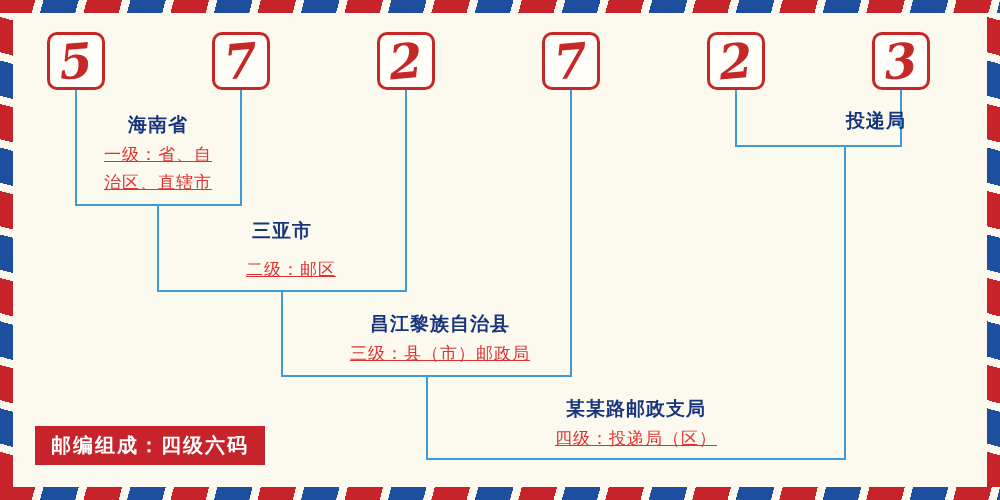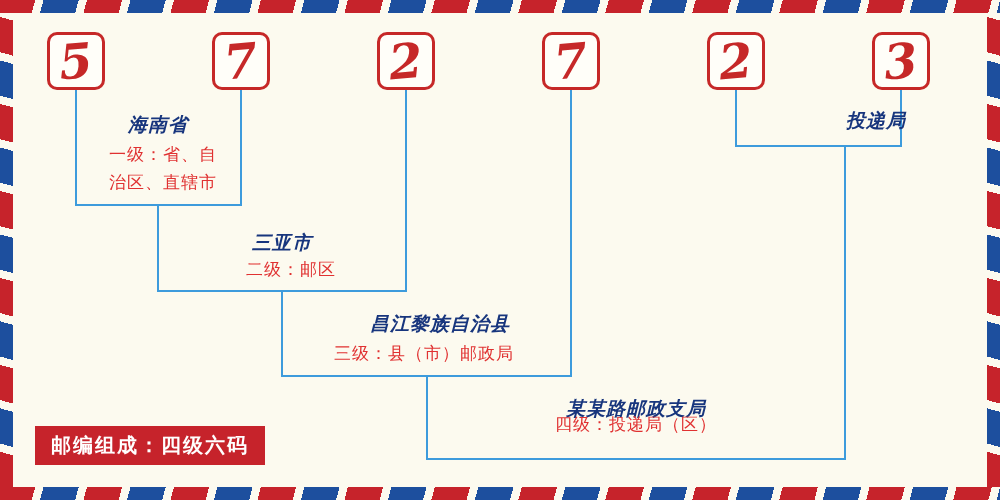--- a/index.html
+++ b/index.html
@@ -49,27 +49,27 @@
   
   .line { position: absolute; background: var(--line-blue, #3d9bdc); }
   .vl { width: 2px; }
   .hl { height: 2px; }
 
   
   .name {
     position: absolute; transform: translateX(-50%);
     color: var(--name-blue, #17357d);
     font-weight: bold; font-size: 19px;
-    white-space: nowrap; letter-spacing: 1px; font-style: italic;
+    white-space: nowrap; letter-spacing: 1px;
   }
   .desc {
     position: absolute; transform: translateX(-50%);
     color: var(--desc-red, #e03131);
     font-size: 17px; white-space: nowrap;
-    text-align: right; letter-spacing: 1px;
+    text-align: center; letter-spacing: 1px; text-decoration: underline;
   }
   .desc.wrap { white-space: normal; width: 118px; line-height: 1.65; }
 
   .badge {
     position: absolute; left: 35px; top: 426px;
     background: var(--badge-bg, #c6232b);
     color: #ffffff; font-size: 20px; font-weight: bold;
     padding: 6px 16px; letter-spacing: 2px;
   }
 </style>
@@ -116,24 +116,24 @@
 <div class="line hl" style="left:426px;top:458px;width:420px"></div>
 <div class="line vl" style="left:844px;top:145px;height:315px"></div>
 
 <div class="line vl" style="left:735px;top:90px;height:57px"></div>
 <div class="line vl" style="left:900px;top:90px;height:57px"></div>
 <div class="line hl" style="left:735px;top:145px;width:167px"></div>
 
 <div class="name" style="left:158px;top:112px">海南省</div>
 <div class="desc wrap" style="left:158px;top:140px">一级：省、自治区、直辖市</div>
 
-<div class="name" style="left:282px;top:230px">三亚市</div>
+<div class="name" style="left:282px;top:218px">三亚市</div>
 <div class="desc" style="left:291px;top:258px">二级：邮区</div>
 
 <div class="name" style="left:440px;top:311px">昌江黎族自治县</div>
-<div class="desc" style="left:424px;top:342px">三级：县（市）邮政局</div>
+<div class="desc" style="left:440px;top:342px">三级：县（市）邮政局</div>
 
 <div class="name" style="left:636px;top:396px">某某路邮政支局</div>
-<div class="desc" style="left:636px;top:413px">四级：投递局（区）</div>
+<div class="desc" style="left:636px;top:427px">四级：投递局（区）</div>
 
 <div class="name" style="left:876px;top:108px">投递局</div>
 
 <div class="badge">邮编组成：四级六码</div>
 
 </body></html>

